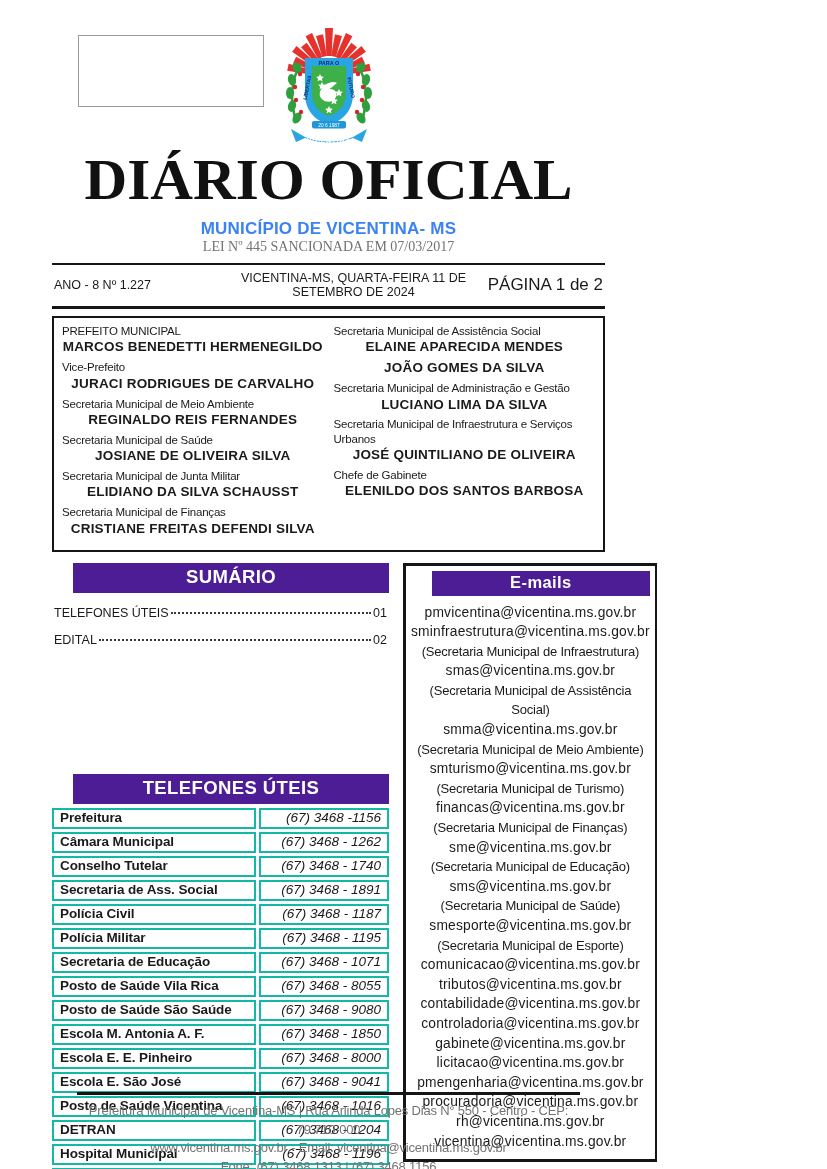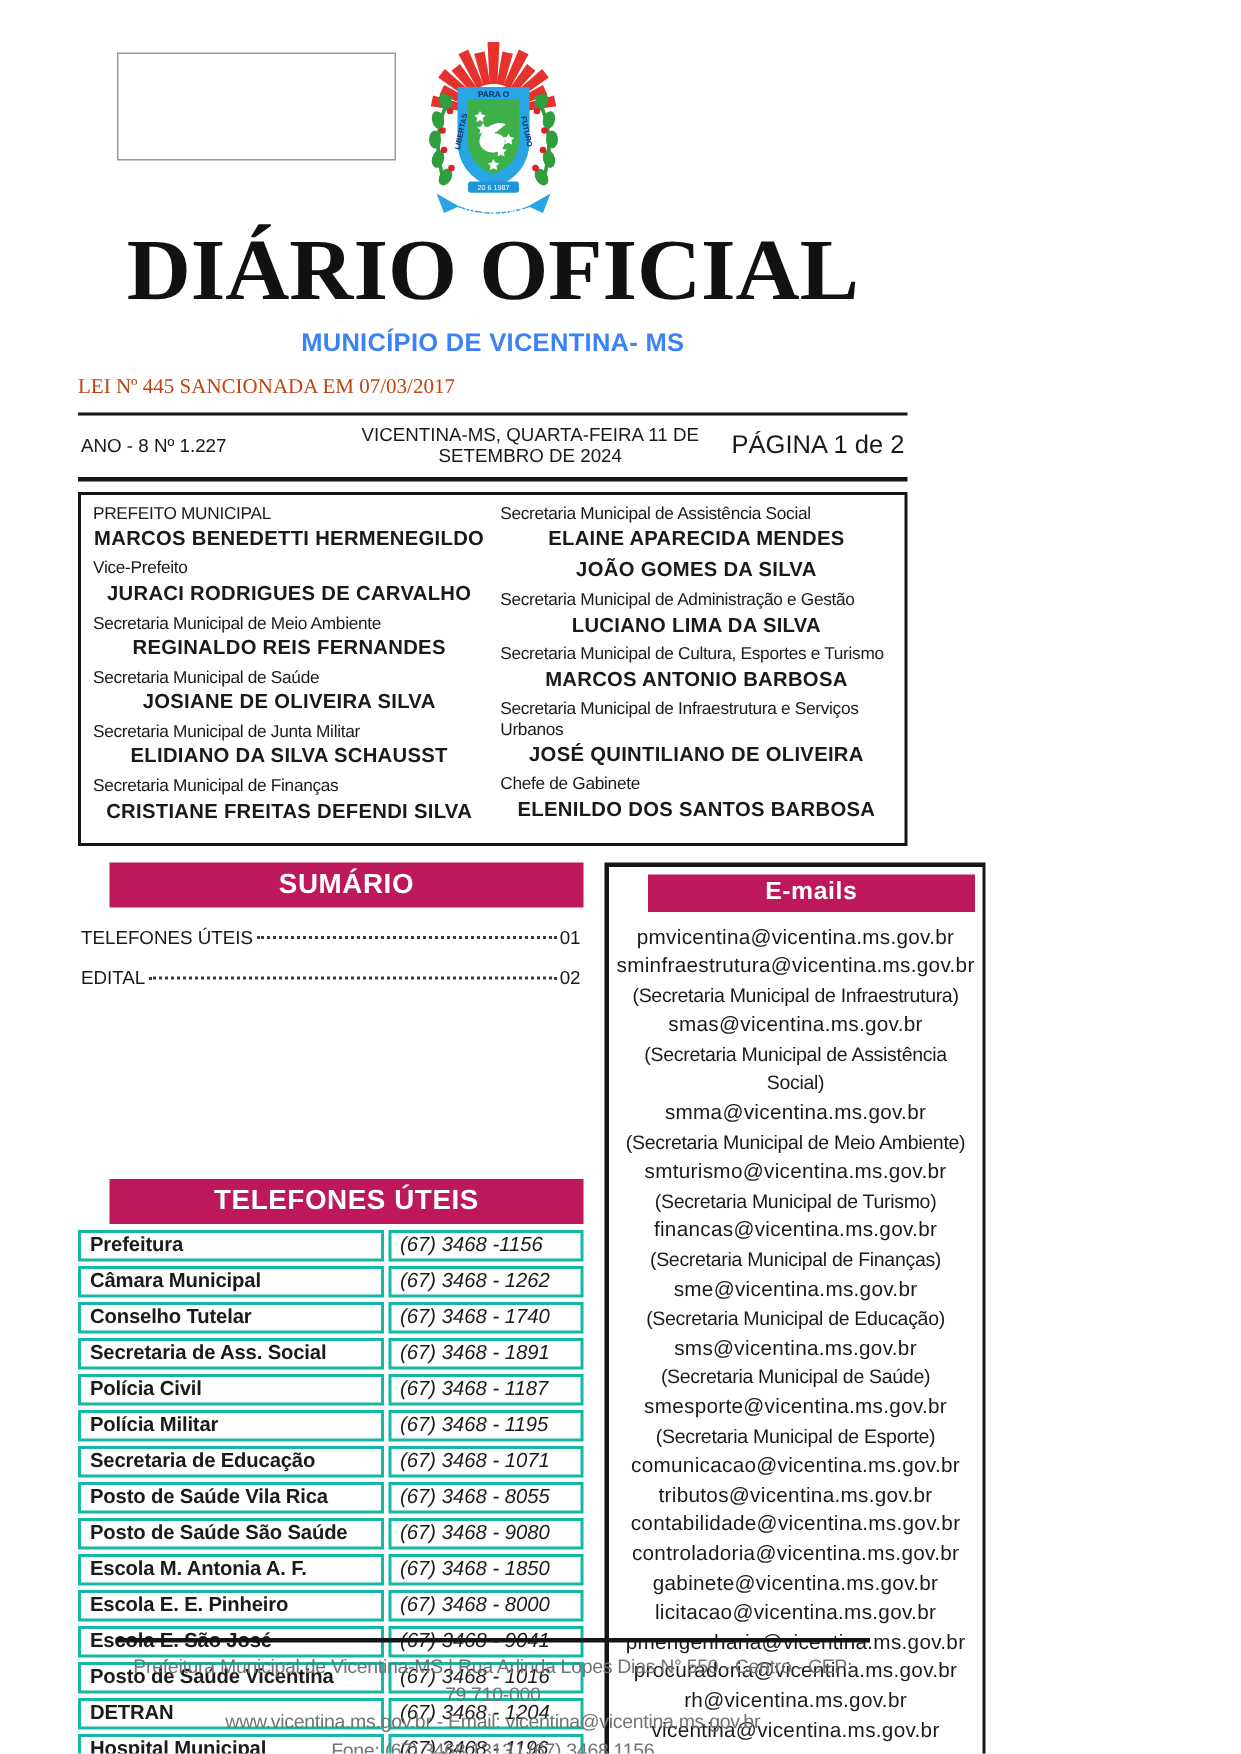--- a/index.html
+++ b/index.html
@@ -13,21 +13,21 @@
 
   
   .logo-box { position:absolute; left:78px; top:35px; width:186px; height:72px; border:1px solid #9a9a9a; background:#fff; }
   .crest { display:block; margin:26px auto 0; }
   .title {
     text-align:center; font-family:"Liberation Serif", serif; font-weight:bold;
     font-size:58px; line-height:1.0; margin-top:1px; letter-spacing:0px; color:#111;
     transform:scaleX(1.02);
   }
   .municipality { text-align:center; font-size:17px; font-weight:bold; letter-spacing:0.2px; margin-top:10px; color:#3b82f6; }
-  .law { font-family:"Liberation Serif", serif; font-size:14px; margin-top:12px; color:#c2410c; }
+  .law { text-align:center; font-family:"Liberation Serif", serif; font-size:14px; margin-top:0; color:#737373; }
 
   
   .infobar {
     margin-top:8px; border-top:2px solid #151515; border-bottom:3px solid #151515;
     display:flex; align-items:center; padding:6px 2px 7px;
   }
   .infobar .edition { width:170px; font-size:12.5px; }
   .infobar .date { flex:1; text-align:center; font-size:12.5px; }
   .infobar .pageno { width:120px; text-align:right; font-size:17px; }
 
@@ -39,40 +39,40 @@
   }
   .official .role { font-size:11.5px; line-height:1.25; letter-spacing:-0.2px; }
   .official .name { font-size:13.5px; font-weight:bold; text-align:center; line-height:1.25; margin:1px 0 4px; letter-spacing:0.2px; }
 
   
   .content { display:flex; gap:14px; margin-top:11px; align-items:flex-start; }
   .col-left { width:337px; flex:0 0 337px; }
   .col-right { flex:1; }
 
   .black-bar {
-    background:#be185d; color:#fff; text-align:center; font-weight:bold;
+    background:#4c1d95; color:#fff; text-align:center; font-weight:bold;
     font-size:18.5px; padding:3px 0 5px; letter-spacing:0.4px;margin-left:21px;
   }
 
   
   .summary-list { margin-top:7px; }
   .sum-item { display:flex; align-items:baseline; font-size:12.5px; padding:6px 2px 7px; }
   .sum-label { white-space:nowrap; }
   .sum-leader { flex:1; border-bottom:2px dotted #3a3a3a; margin:0 2px; transform:translateY(-3px); }
   .sum-page { white-space:nowrap; }
 
   
   .phones-bar { margin-top:120px; }
   table.phones {
     border-collapse:separate; border-spacing:3px 3px;
     width:calc(100% + 6px); margin-left:-3px; margin-top:1px;
   }
   table.phones td { border:2px solid #14b8a6; padding:0px 6px 2px; height:17px; }
   td.ph-name { width:61%; font-weight:bold; font-size:13.5px; letter-spacing:-0.1px; }
-  td.ph-num  { font-size:13.5px; font-style:italic; text-align:left; }
+  td.ph-num  { font-size:13.5px; font-style:italic; text-align:right; }
 
   
   .emails-box { border:3px solid #151515; padding:5px 5px 8px; }
   .emails-bar { font-size:16.5px; padding:2px 0 4px; }
   .emails-list { text-align:center; padding-top:7px; }
   .email { font-weight:normal; font-size:13.8px; line-height:19.6px; letter-spacing:0.2px; }
   .dept  { font-size:13px; line-height:19.6px; letter-spacing:-0.2px; }
 
   
   .footer { position:absolute; left:77px; right:77px; top:1092px; border-top:3px solid #151515; padding-top:7px; text-align:center; }
@@ -203,24 +203,20 @@
         <div class="official">
           <div class="role">Secretaria Municipal de Assistência Social</div>
           <div class="name">ELAINE APARECIDA MENDES</div>
         </div>
         <div class="official">
           <div class="name">JOÃO GOMES DA SILVA</div>
         </div>
         <div class="official">
           <div class="role">Secretaria Municipal de Administração e Gestão</div>
           <div class="name">LUCIANO LIMA DA SILVA</div>
-        </div>
-        <div class="official">
-          <div class="role">Secretaria Municipal de Cultura, Esportes e Turismo</div>
-          <div class="name">MARCOS ANTONIO BARBOSA</div>
         </div>
         <div class="official">
           <div class="role">Secretaria Municipal de Infraestrutura e Serviços Urbanos</div>
           <div class="name">JOSÉ QUINTILIANO DE OLIVEIRA</div>
         </div>
         <div class="official">
           <div class="role">Chefe de Gabinete</div>
           <div class="name">ELENILDO DOS SANTOS BARBOSA</div>
         </div>
       </div>

